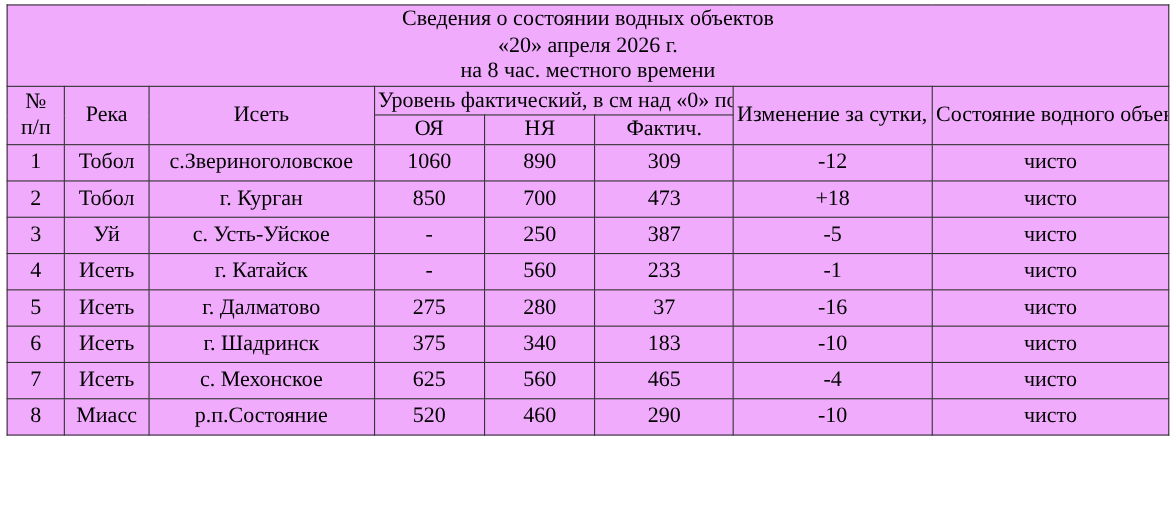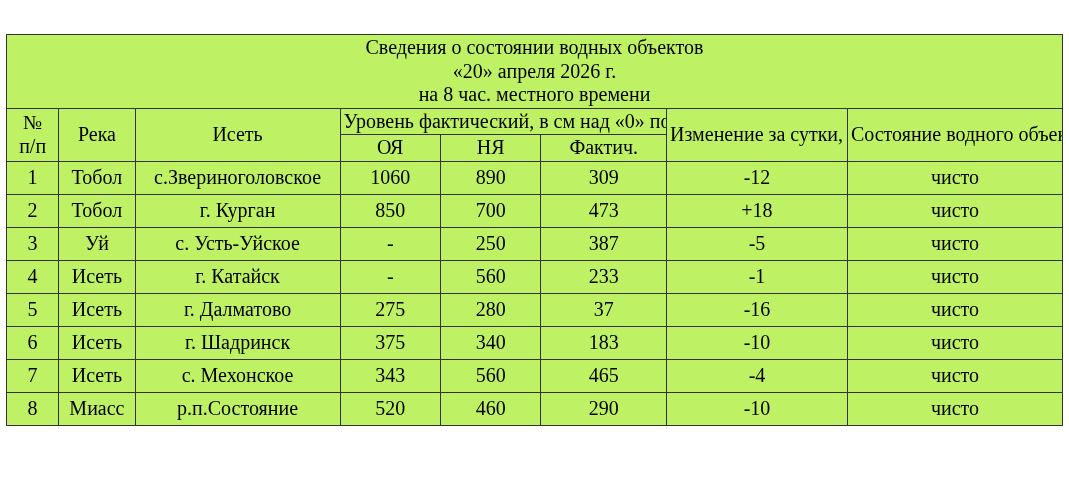--- a/index.html
+++ b/index.html
@@ -17,22 +17,21 @@
   .sheet {
     width: 1069px;
     height: 481px;
     box-sizing: border-box;
     padding: 4px 6px 0 6px;
   }
   table.wt {
     border-collapse: collapse;
     table-layout: fixed;
     width: 1057px;
-    background: #bef264;
-    margin-top: 30px;
+    background: #f0abfc;
   }
   table.wt td, table.wt th {
     border: 1px solid #333333;
     padding: 1px 3px;
     text-align: center;
     vertical-align: middle;
     font-weight: normal;
     font-size: 20px;
     line-height: 1.18;
     overflow: hidden;
@@ -162,21 +161,21 @@
         <td class="bold">375</td>
         <td class="bold">340</td>
         <td>183</td>
         <td>-10</td>
         <td>чисто</td>
       </tr>
       <tr class="row-h">
         <td>7</td>
         <td>Исеть</td>
         <td>с. Мехонское</td>
-        <td class="bold">343</td>
+        <td class="bold">625</td>
         <td class="bold">560</td>
         <td>465</td>
         <td>-4</td>
         <td>чисто</td>
       </tr>
       <tr class="row-h">
         <td>8</td>
         <td>Миасс</td>
         <td>р.п.Состояние</td>
         <td class="bold">520</td>

